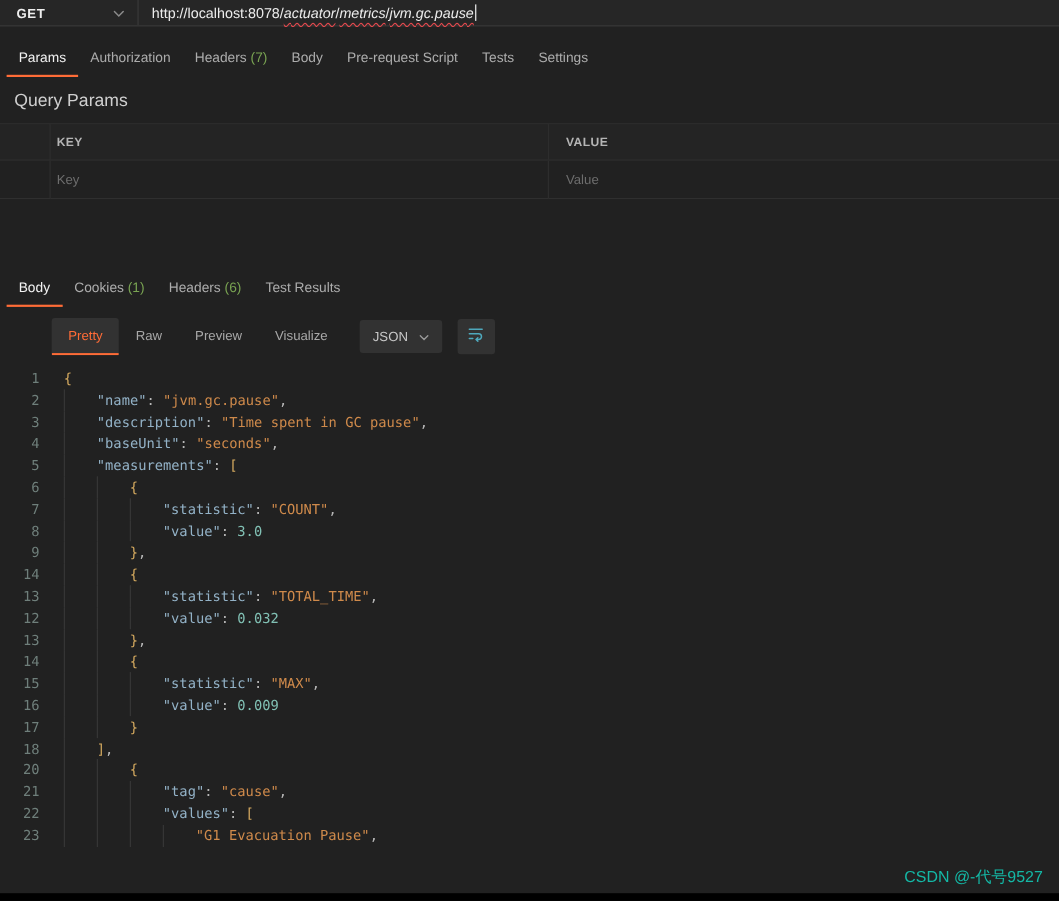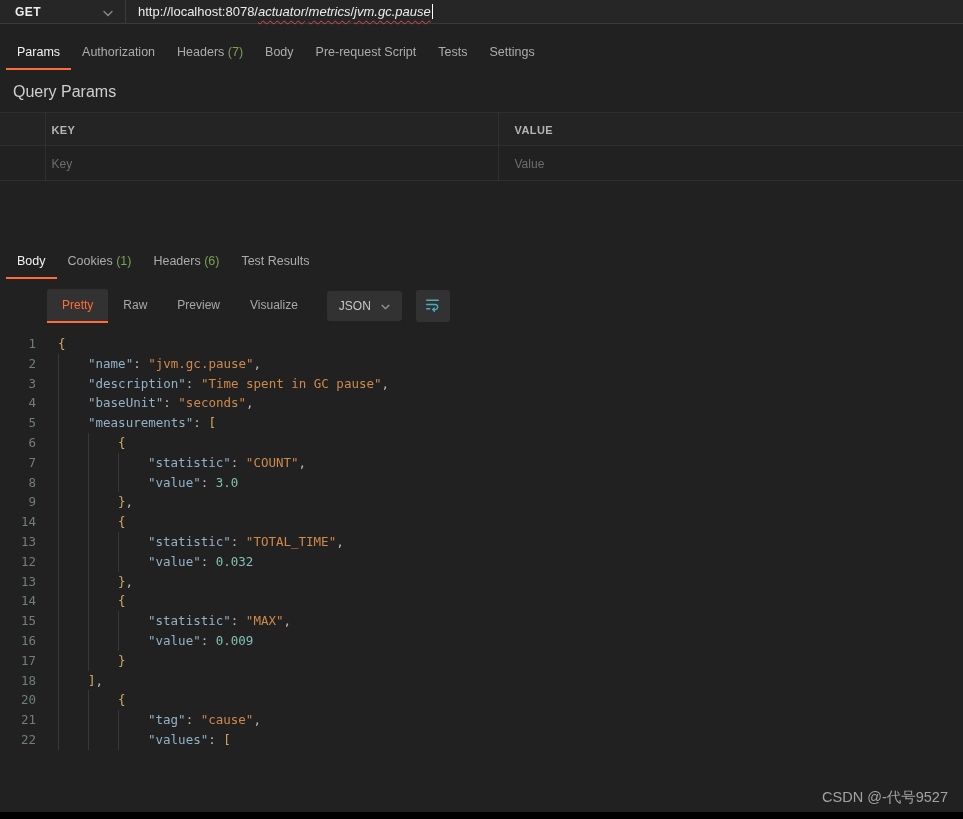--- a/index.html
+++ b/index.html
@@ -85,21 +85,21 @@
   .lc { margin-left:22px; }
   .ind { display:inline-block; width:30px; border-left:1px solid #383838; height:19.8px; vertical-align:top; }
   .tk-k { color:#93b2c7; }
   .tk-s { color:#cf8a4b; }
   .tk-n { color:#81c0b4; }
   .tk-b { color:#d4a95f; }
   .tk-p { color:#b8b8b8; }
   
   .watermark {
     position:absolute; right:15px; bottom:12px;
-    font-size:14.5px; color:#a3a3a3;
+    font-size:14.5px; color:#14b8a6;
   }
   .bottom-bar { position:absolute; left:0; bottom:0; width:100%; height:7px; background:#000; }
 </style>
 </head>
 <body>
 
 <div class="url-bar">
   <div class="method-select">
     <span class="method-label">GET</span>
     <span>
@@ -193,17 +193,18 @@
       <div class="code-line"><span class="ln">12</span><span class="lc"><span class="ind"></span><span class="ind"></span><span class="ind"></span><span class="tk-k">"value"</span><span class="tk-p">: </span><span class="tk-n">0.032</span></span></div>
       <div class="code-line"><span class="ln">13</span><span class="lc"><span class="ind"></span><span class="ind"></span><span class="tk-b">}</span><span class="tk-p">,</span></span></div>
       <div class="code-line"><span class="ln">14</span><span class="lc"><span class="ind"></span><span class="ind"></span><span class="tk-b">{</span></span></div>
       <div class="code-line"><span class="ln">15</span><span class="lc"><span class="ind"></span><span class="ind"></span><span class="ind"></span><span class="tk-k">"statistic"</span><span class="tk-p">: </span><span class="tk-s">"MAX"</span><span class="tk-p">,</span></span></div>
       <div class="code-line"><span class="ln">16</span><span class="lc"><span class="ind"></span><span class="ind"></span><span class="ind"></span><span class="tk-k">"value"</span><span class="tk-p">: </span><span class="tk-n">0.009</span></span></div>
       <div class="code-line"><span class="ln">17</span><span class="lc"><span class="ind"></span><span class="ind"></span><span class="tk-b">}</span></span></div>
       <div class="code-line"><span class="ln">18</span><span class="lc"><span class="ind"></span><span class="tk-b">]</span><span class="tk-p">,</span></span></div>
       <div class="code-line"><span class="ln">20</span><span class="lc"><span class="ind"></span><span class="ind"></span><span class="tk-b">{</span></span></div>
       <div class="code-line"><span class="ln">21</span><span class="lc"><span class="ind"></span><span class="ind"></span><span class="ind"></span><span class="tk-k">"tag"</span><span class="tk-p">: </span><span class="tk-s">"cause"</span><span class="tk-p">,</span></span></div>
       <div class="code-line"><span class="ln">22</span><span class="lc"><span class="ind"></span><span class="ind"></span><span class="ind"></span><span class="tk-k">"values"</span><span class="tk-p">: </span><span class="tk-b">[</span></span></div>
+      <div class="code-line"><span class="ln">23</span><span class="lc"><span class="ind"></span><span class="ind"></span><span class="ind"></span><span class="ind"></span><span class="tk-s">"G1 Evacuation Pause"</span><span class="tk-p">,</span></span></div>
     </div>
 </div>
 
 <div class="watermark">CSDN @-代号9527</div>
 <div class="bottom-bar"></div>
 
 </body></html>

